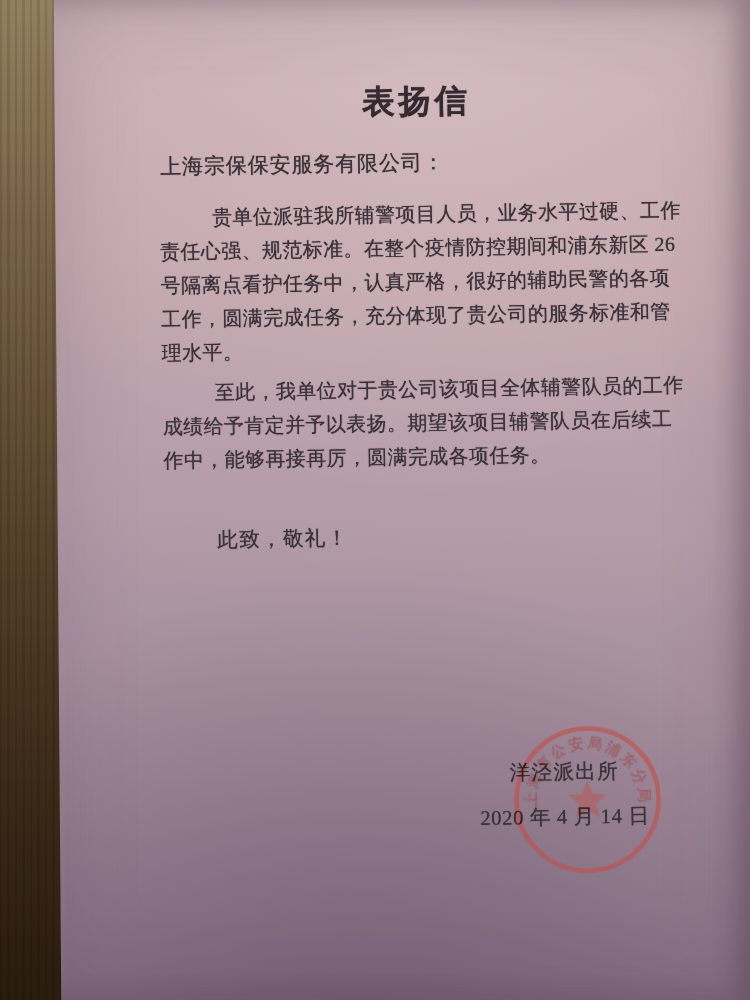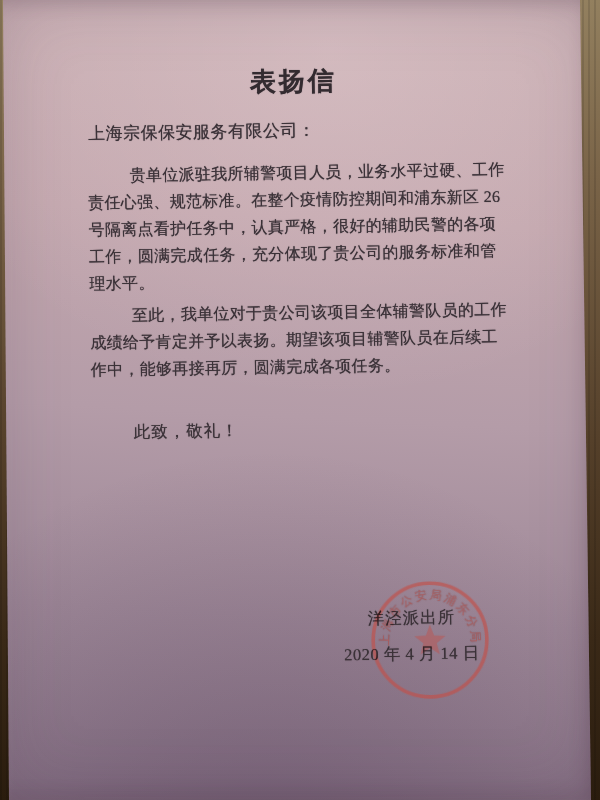--- a/index.html
+++ b/index.html
@@ -15,20 +15,21 @@
     opacity:.5;
   }
   .paper{
     position:absolute;inset:0;
     clip-path:polygon(3px 0%, 580px 0%, 591px 100%, 9px 100%);
     background:
       radial-gradient(130% 80% at 55% 6%, rgba(255,236,238,.22), transparent 55%),
       radial-gradient(120% 90% at 45% 112%, rgba(46,26,56,.28), transparent 62%),
       linear-gradient(183deg,#cab0b4 0%,#c3a7ae 28%,#b49ca8 52%,#9e8898 76%,#8b7689 100%);
     box-shadow:inset 0 0 70px rgba(72,48,72,.22), inset -10px 0 20px rgba(62,38,52,.30), inset 6px 0 12px rgba(255,240,240,.10);
+    margin-left:40px;
   }
   .content{
     position:absolute;inset:0;
     transform:rotate(-0.9deg);
     transform-origin:50% 40%;
     color:#3b3238;
     text-shadow:0 0 .8px rgba(59,50,56,.85);
   }
   .title{
     position:absolute;top:64px;left:0;width:594px;

